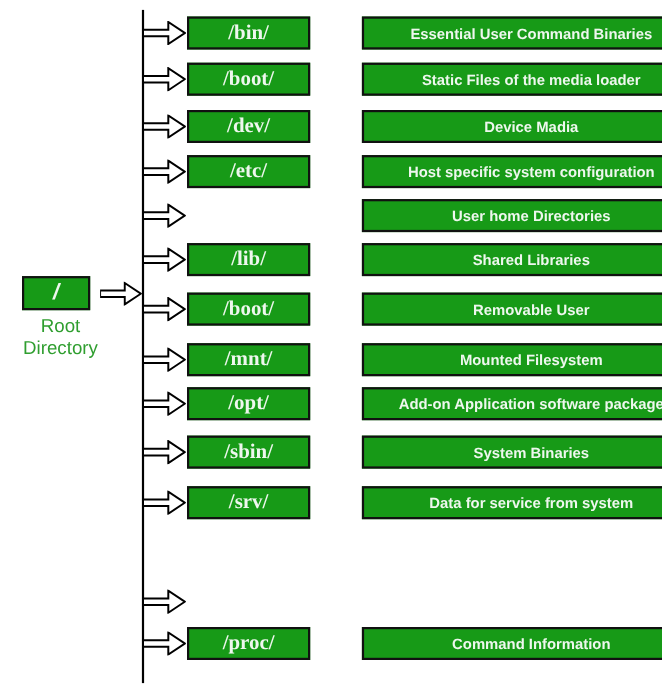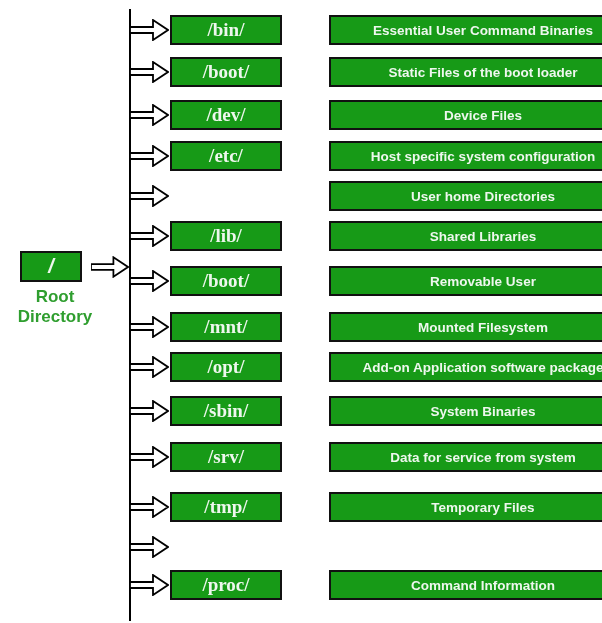--- a/index.html
+++ b/index.html
@@ -37,21 +37,21 @@
     background:var(--box-fill,#179a17);
     border:2px solid var(--box-border,#111);
     display:flex;align-items:center;justify-content:center;
     color:var(--box-text,#eef7ee);
     font-weight:bold;font-size:20px;font-style:italic;
   }
   .rootcaption{
     position:absolute;left:8px;top:287px;width:94px;
     text-align:center;
     color:var(--caption-text,#2f9e2f);
-    font-weight:bold;font-size:17px;line-height:1.15;
+    font-weight:normal;font-size:17px;line-height:1.15;
   }
   .rootarrow{position:absolute;left:91px;top:256px;width:38px;height:22px;display:block;}
   .rootarrow polygon{fill:#ffffff;stroke:var(--line,#000);stroke-width:1.8;stroke-linejoin:miter;}
 </style>
 </head>
 <body>
 
 <div id="canvas" style="--box-fill: #179a17; --box-border: #111111; --box-text: #eef7ee; --caption-text: #2f9e2f; --line: #000000;">
 
   <div class="vline"></div>
@@ -77,33 +77,33 @@
   </div>
 
   <div class="row" style="top:57px">
     <svg class="arrow" viewBox="0 0 39 22" aria-hidden="true">
         <polygon points="0,8 23,8 23,1 38,11 23,21 23,14 0,14"></polygon>
       </svg>
     <div class="gbox dirbox">
         <span>/boot/</span>
       </div>
     <div class="gbox descbox">
-        <span>Static Files of the boot loader</span>
+        <span>Static Files of the media loader</span>
       </div>
   </div>
 
   <div class="row" style="top:100px">
     <svg class="arrow" viewBox="0 0 39 22" aria-hidden="true">
         <polygon points="0,8 23,8 23,1 38,11 23,21 23,14 0,14"></polygon>
       </svg>
     <div class="gbox dirbox">
         <span>/dev/</span>
       </div>
     <div class="gbox descbox">
-        <span>Device Files</span>
+        <span>Device Madia</span>
       </div>
   </div>
 
   <div class="row" style="top:141px">
     <svg class="arrow" viewBox="0 0 39 22" aria-hidden="true">
         <polygon points="0,8 23,8 23,1 38,11 23,21 23,14 0,14"></polygon>
       </svg>
     <div class="gbox dirbox">
         <span>/etc/</span>
       </div>
@@ -186,31 +186,20 @@
         <polygon points="0,8 23,8 23,1 38,11 23,21 23,14 0,14"></polygon>
       </svg>
     <div class="gbox dirbox">
         <span>/srv/</span>
       </div>
     <div class="gbox descbox">
         <span>Data for service from system</span>
       </div>
   </div>
 
-  <div class="row" style="top:492px">
-    <svg class="arrow" viewBox="0 0 39 22" aria-hidden="true">
-        <polygon points="0,8 23,8 23,1 38,11 23,21 23,14 0,14"></polygon>
-      </svg>
-    <div class="gbox dirbox">
-        <span>/tmp/</span>
-      </div>
-    <div class="gbox descbox">
-        <span>Temporary Files</span>
-      </div>
-  </div>
 
   <div class="row" style="top:532px">
     <svg class="arrow" viewBox="0 0 39 22" aria-hidden="true">
         <polygon points="0,8 23,8 23,1 38,11 23,21 23,14 0,14"></polygon>
       </svg>
   </div>
 
   <div class="row" style="top:570px">
     <svg class="arrow" viewBox="0 0 39 22" aria-hidden="true">
         <polygon points="0,8 23,8 23,1 38,11 23,21 23,14 0,14"></polygon>

